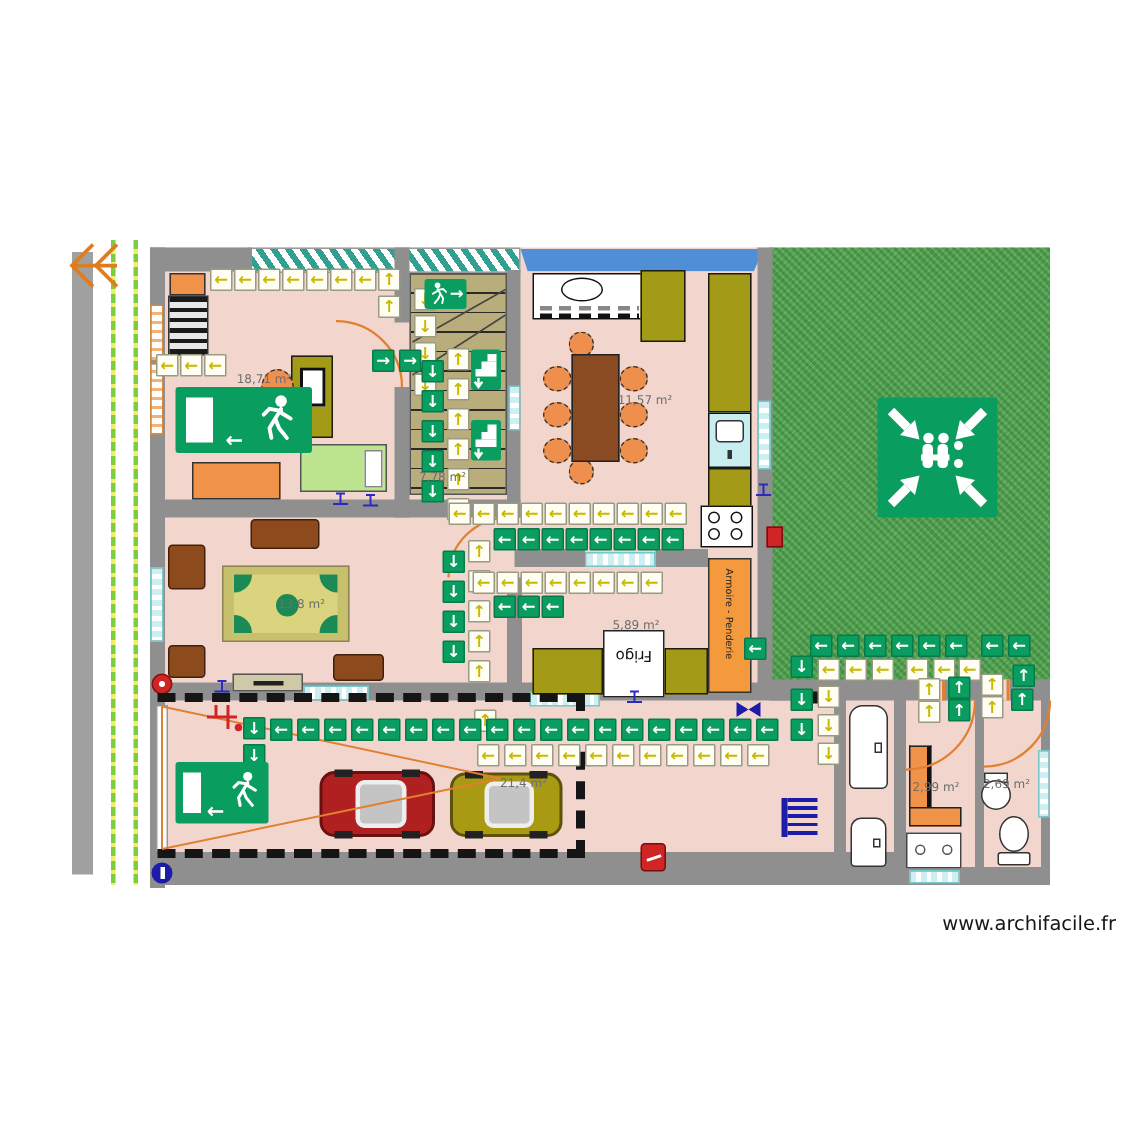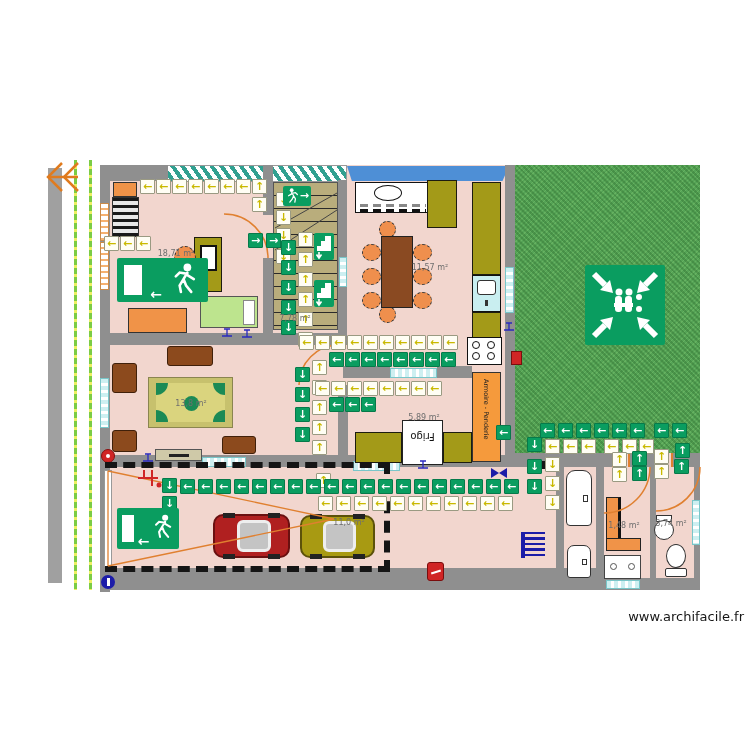--- a/index.html
+++ b/index.html
@@ -434,20 +434,20 @@
             <circle cx="54" cy="44" r="3"></circle>
           </g>
         </svg>
       </div>
     </div>
   <div id="labels-layer" class="abs" style="left:0;top:0;width:750px;height:750px;pointer-events:none;">
       <div class="mlabel" style="left: 176px; top: 253px;">18,71 m²</div>
       <div class="mlabel" style="left: 295px; top: 318px;">7,78 m²</div>
       <div class="mlabel" style="left: 430px; top: 267px;">11,57 m²</div>
       <div class="mlabel" style="left: 424px; top: 417px;">5,89 m²</div>
-      <div class="mlabel" style="left: 191px; top: 403px;">13,8 m²</div>
-      <div class="mlabel" style="left: 349px; top: 522px;">11,0 m²</div>
-      <div class="mlabel" style="left: 624px; top: 525px;">1,48 m²</div>
-      <div class="mlabel" style="left: 671px; top: 523px;">8,74 m²</div>
+      <div class="mlabel" style="left: 201px; top: 403px;">13,8 m²</div>
+      <div class="mlabel" style="left: 349px; top: 522px;">21,4 m²</div>
+      <div class="mlabel" style="left: 624px; top: 525px;">2,99 m²</div>
+      <div class="mlabel" style="left: 671px; top: 523px;">2,69 m²</div>
     </div>
 
   <div class="watermark">www.archifacile.fr</div>
 </div>
 
 </body></html>

